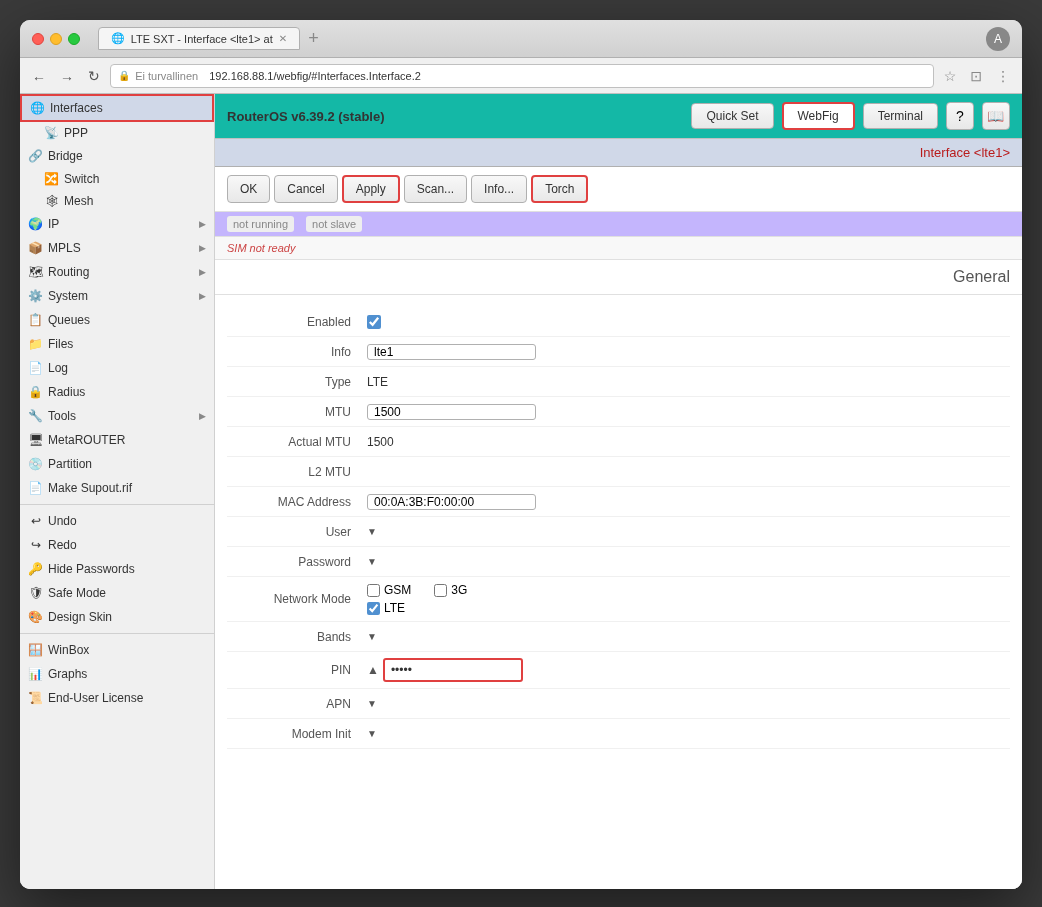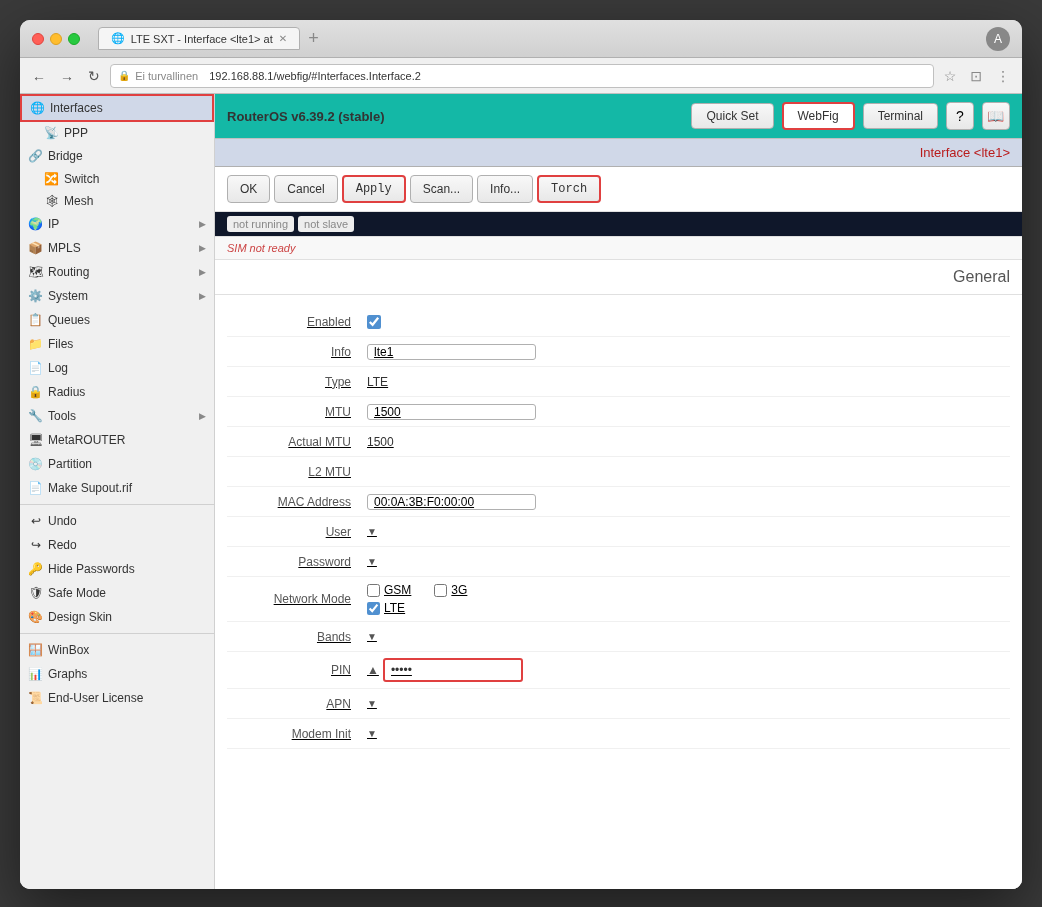--- a/index.html
+++ b/index.html
@@ -271,30 +271,29 @@
       padding: 5px 12px;
       border: 1px solid #b0b0b0;
       background: linear-gradient(to bottom, #f8f8f8, #e8e8e8);
       border-radius: 4px;
       cursor: pointer;
       font-size: 12px;
       color: #333;
     }
     .toolbar-btn.highlighted {
       border: 2px solid #e04040;
-      font-family: Liberation Mono, monospace;
     }
 
     
     .status-bar {
       display: flex;
       align-items: center;
       padding: 4px 12px;
-      gap: 4px;
-      background: #0f172a;
+      gap: 12px;
+      background: #c4b5fd;
       border-bottom: 1px solid #e0e0e0;
     }
     .status-tag {
       font-size: 11px;
       color: #888;
       padding: 2px 6px;
       background: #eeeeee;
       border-radius: 3px;
     }
     .sim-not-ready {
@@ -306,21 +305,20 @@
     .form-area {
       padding: 12px;
     }
 
     .form-row {
       display: flex;
       align-items: center;
       padding: 6px 0;
       border-bottom: 1px solid #f0f0f0;
       min-height: 30px;
-      text-decoration: underline;
     }
     .form-label {
       width: 140px;
       text-align: right;
       padding-right: 16px;
       font-size: 12px;
       color: #555;
       flex-shrink: 0;
     }
     .form-value {

